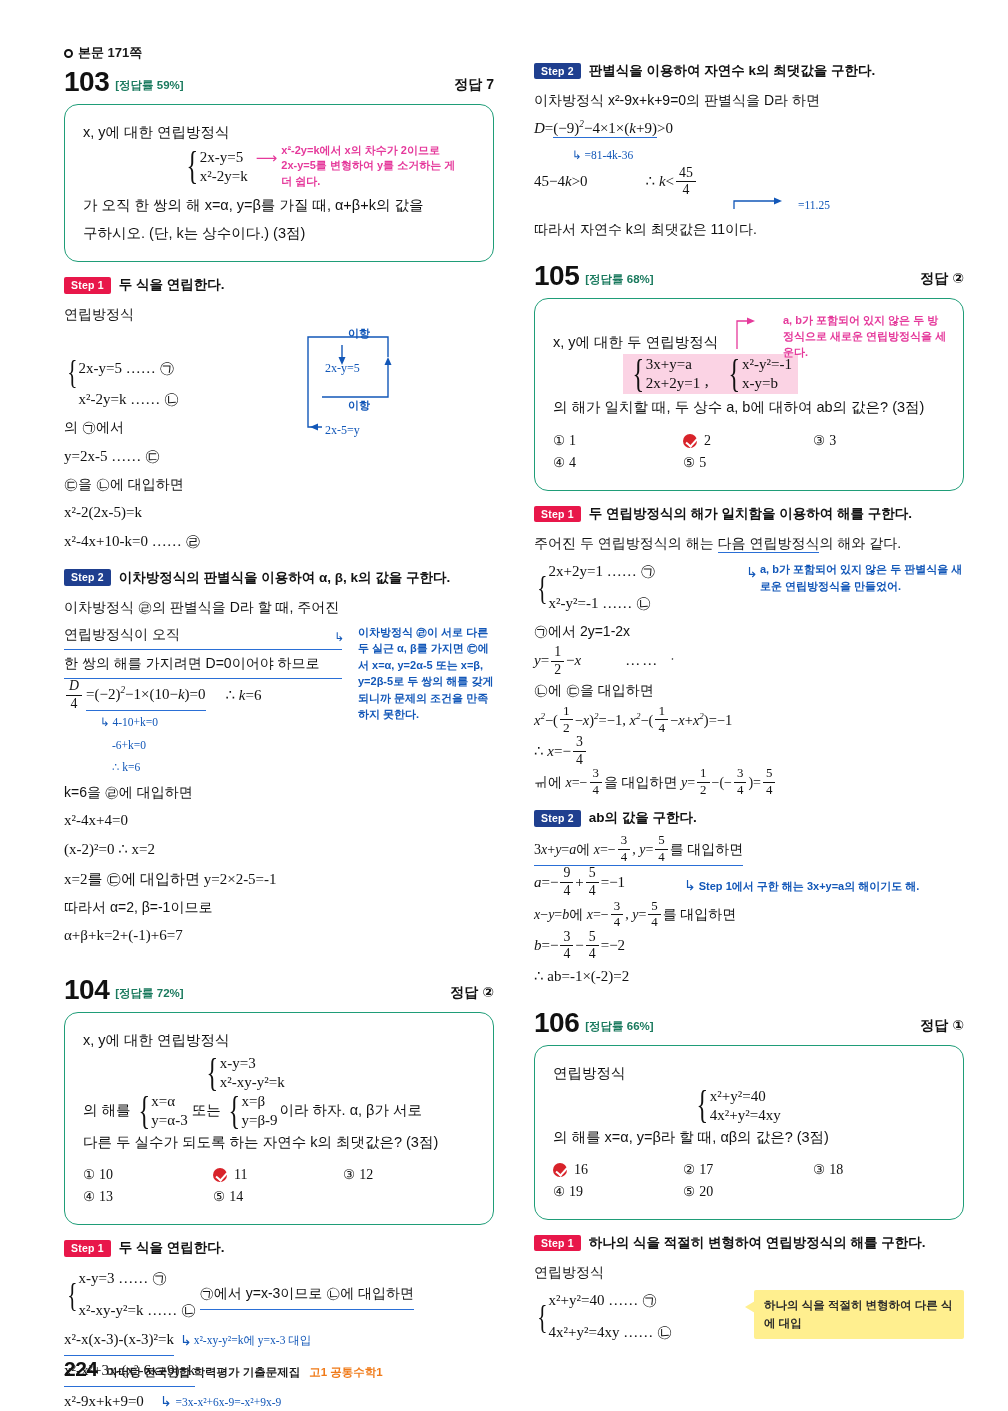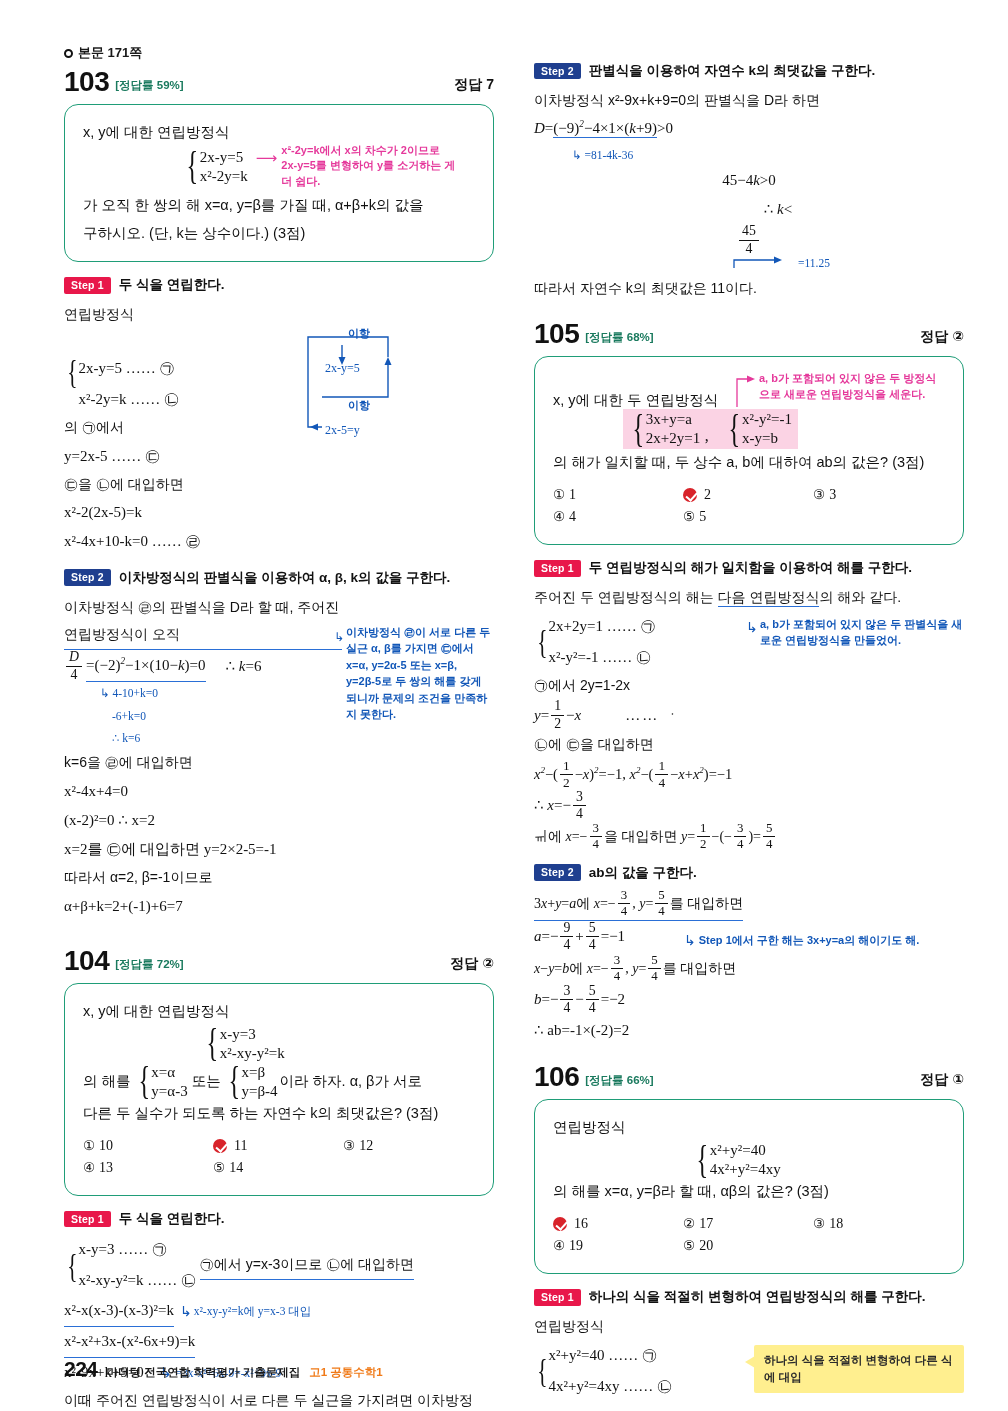--- a/index.html
+++ b/index.html
@@ -208,20 +208,21 @@
       </div>
 
       <div class="step">
         <span class="badge s2">Step 2</span>
         <span class="step-title">이차방정식의 판별식을 이용하여 α, β, k의 값을 구한다.</span>
       </div>
       <div class="sol">
         <div style="display:flex;">
           <div style="flex:0 0 278px;">
             <div class="uline">이차방정식 ㉣의 판별식을 D라 할 때, 주어진 연립방정식이 오직</div>
+            <div class="uline">한 쌍의 해를 가지려면 D=0이어야 하므로</div>
             <div class="mathline" style="display:flex;align-items:center;gap:2px;">
               <span class="frac">
                   <span class="num"><i>D</i></span>
                   <span class="den">4</span>
                 </span>
               <span class="uline" style="border-bottom-color:#2a6fd6;">=(−2)<sup class="ex">2</sup>−1×(10−<i>k</i>)=0</span>
               <span style="margin-left:18px;">∴ <i>k</i>=6</span>
             </div>
             <div style="margin-left:36px;" class="ann-blue-m">
               <div>↳ <span>4-10+k=0</span></div>
@@ -229,21 +230,21 @@
               <div style="margin-left:12px;">∴ k=6</div>
             </div>
             <div>k=6을 ㉣에 대입하면</div>
             <div class="mathline">x²-4x+4=0</div>
             <div class="mathline">(x-2)²=0       ∴ x=2</div>
             <div class="mathline">x=2를 ㉢에 대입하면 y=2×2-5=-1</div>
             <div>따라서 α=2, β=-1이므로</div>
             <div class="mathline">α+β+k=2+(-1)+6=7</div>
           </div>
           <div style="width:152px;position:relative;">
-            <div class="ann-blue" style="position:absolute;left:4px;top:30px;">이차방정식 ㉣이 서로 다른 두 실근 α, β를 가지면 ㉢에서 x=α, y=2α-5 또는 x=β, y=2β-5로 두 쌍의 해를 갖게 되니까 문제의 조건을 만족하지 못한다.</div>
+            <div class="ann-blue" style="position:absolute;left:16px;top:30px;">이차방정식 ㉣이 서로 다른 두 실근 α, β를 가지면 ㉢에서 x=α, y=2α-5 또는 x=β, y=2β-5로 두 쌍의 해를 갖게 되니까 문제의 조건을 만족하지 못한다.</div>
             <span style="position:absolute;left:-8px;top:32px;color:#1257b8;font-size:12px;">↳</span>
           </div>
         </div>
       </div>
     </div>
 
     <div style="margin-top:26px;">
       <div class="prob-head">
         <span class="prob-num">104</span>
         <span class="prob-rate">[정답률 72%]</span>
@@ -266,21 +267,21 @@
             <span class="eqs">
               <div>x=α</div>
               <div>y=α-3</div>
             </span>
           </span>
           <span class="qtext">또는</span>
           <span class="sys" style="margin:0 2px 0 4px;">
             <span class="brace">{</span>
             <span class="eqs">
               <div>x=β</div>
-              <div>y=β-4</div>
+              <div>y=β-9</div>
             </span>
           </span>
           <span class="qtext">이라 하자. α, β가 서로</span>
         </div>
         <div class="qtext">다른 두 실수가 되도록 하는 자연수 k의 최댓값은? (3점)</div>
 
         <div class="choices">
           <div class="choice-row">
             <div class="choice">
                 <span class="cnum">①</span>
@@ -347,21 +348,21 @@
       <div class="step" style="margin-top:0;">
         <span class="badge s2">Step 2</span>
         <span class="step-title">판별식을 이용하여 자연수 k의 최댓값을 구한다.</span>
       </div>
       <div class="sol">
         <div>이차방정식 x²-9x+k+9=0의 판별식을 D라 하면</div>
         <div class="mathline">
           <i>D</i>=<span class="uline">(−9)<sup class="ex">2</sup>−4×1×(<i>k</i>+9)</span>&gt;0
         </div>
         <div style="margin-left:38px;" class="ann-blue-m">↳ <span>=81-4k-36</span></div>
-        <div class="mathline" style="display:flex;align-items:center;flex-direction:column;">
+        <div class="mathline" style="display:flex;align-items:center;">
           <span>45−4<i>k</i>&gt;0</span>
           <span style="margin-left:58px;">∴ <i>k</i>&lt;</span>
           <span class="frac">
               <span class="num">45</span>
               <span class="den">4</span>
             </span>
         </div>
         <div style="display:flex;align-items:center;margin-left:198px;margin-top:-4px;">
           <svg width="64" height="18">
             <path d="M2,13 L2,5 L44,5" stroke="#1257b8" stroke-width="1.3" fill="none"></path>
@@ -378,21 +379,21 @@
         <span class="prob-num">105</span>
         <span class="prob-rate">[정답률 68%]</span>
         <span class="prob-ans">정답 ②</span>
       </div>
 
       <div class="qbox">
         <div style="display:flex;align-items:flex-start;">
           <div style="flex:0 0 186px;">
             <div class="qtext" style="margin-top:16px;">x, y에 대한 두 연립방정식</div>
           </div>
-          <div style="position:relative;flex:1;">
+          <div style="position:relative;flex:1;padding-left:24px;">
             <svg width="20" height="40" style="position:absolute;left:-4px;top:2px;">
               <path d="M2,34 L2,6 L14,6" stroke="#e5399b" stroke-width="1.3" fill="none"></path>
               <polygon points="20,6 12,2.5 12,9.5" fill="#e5399b"></polygon>
             </svg>
             <div class="ann-pink" style="margin-left:20px;">a, b가 포함되어 있지 않은 두 방정식으로 새로운 연립방정식을 세운다.</div>
           </div>
         </div>
         <div class="hl-pink" style="margin-left:70px;margin-top:-6px;">
           <span class="sys">
             <span class="brace">{</span>

